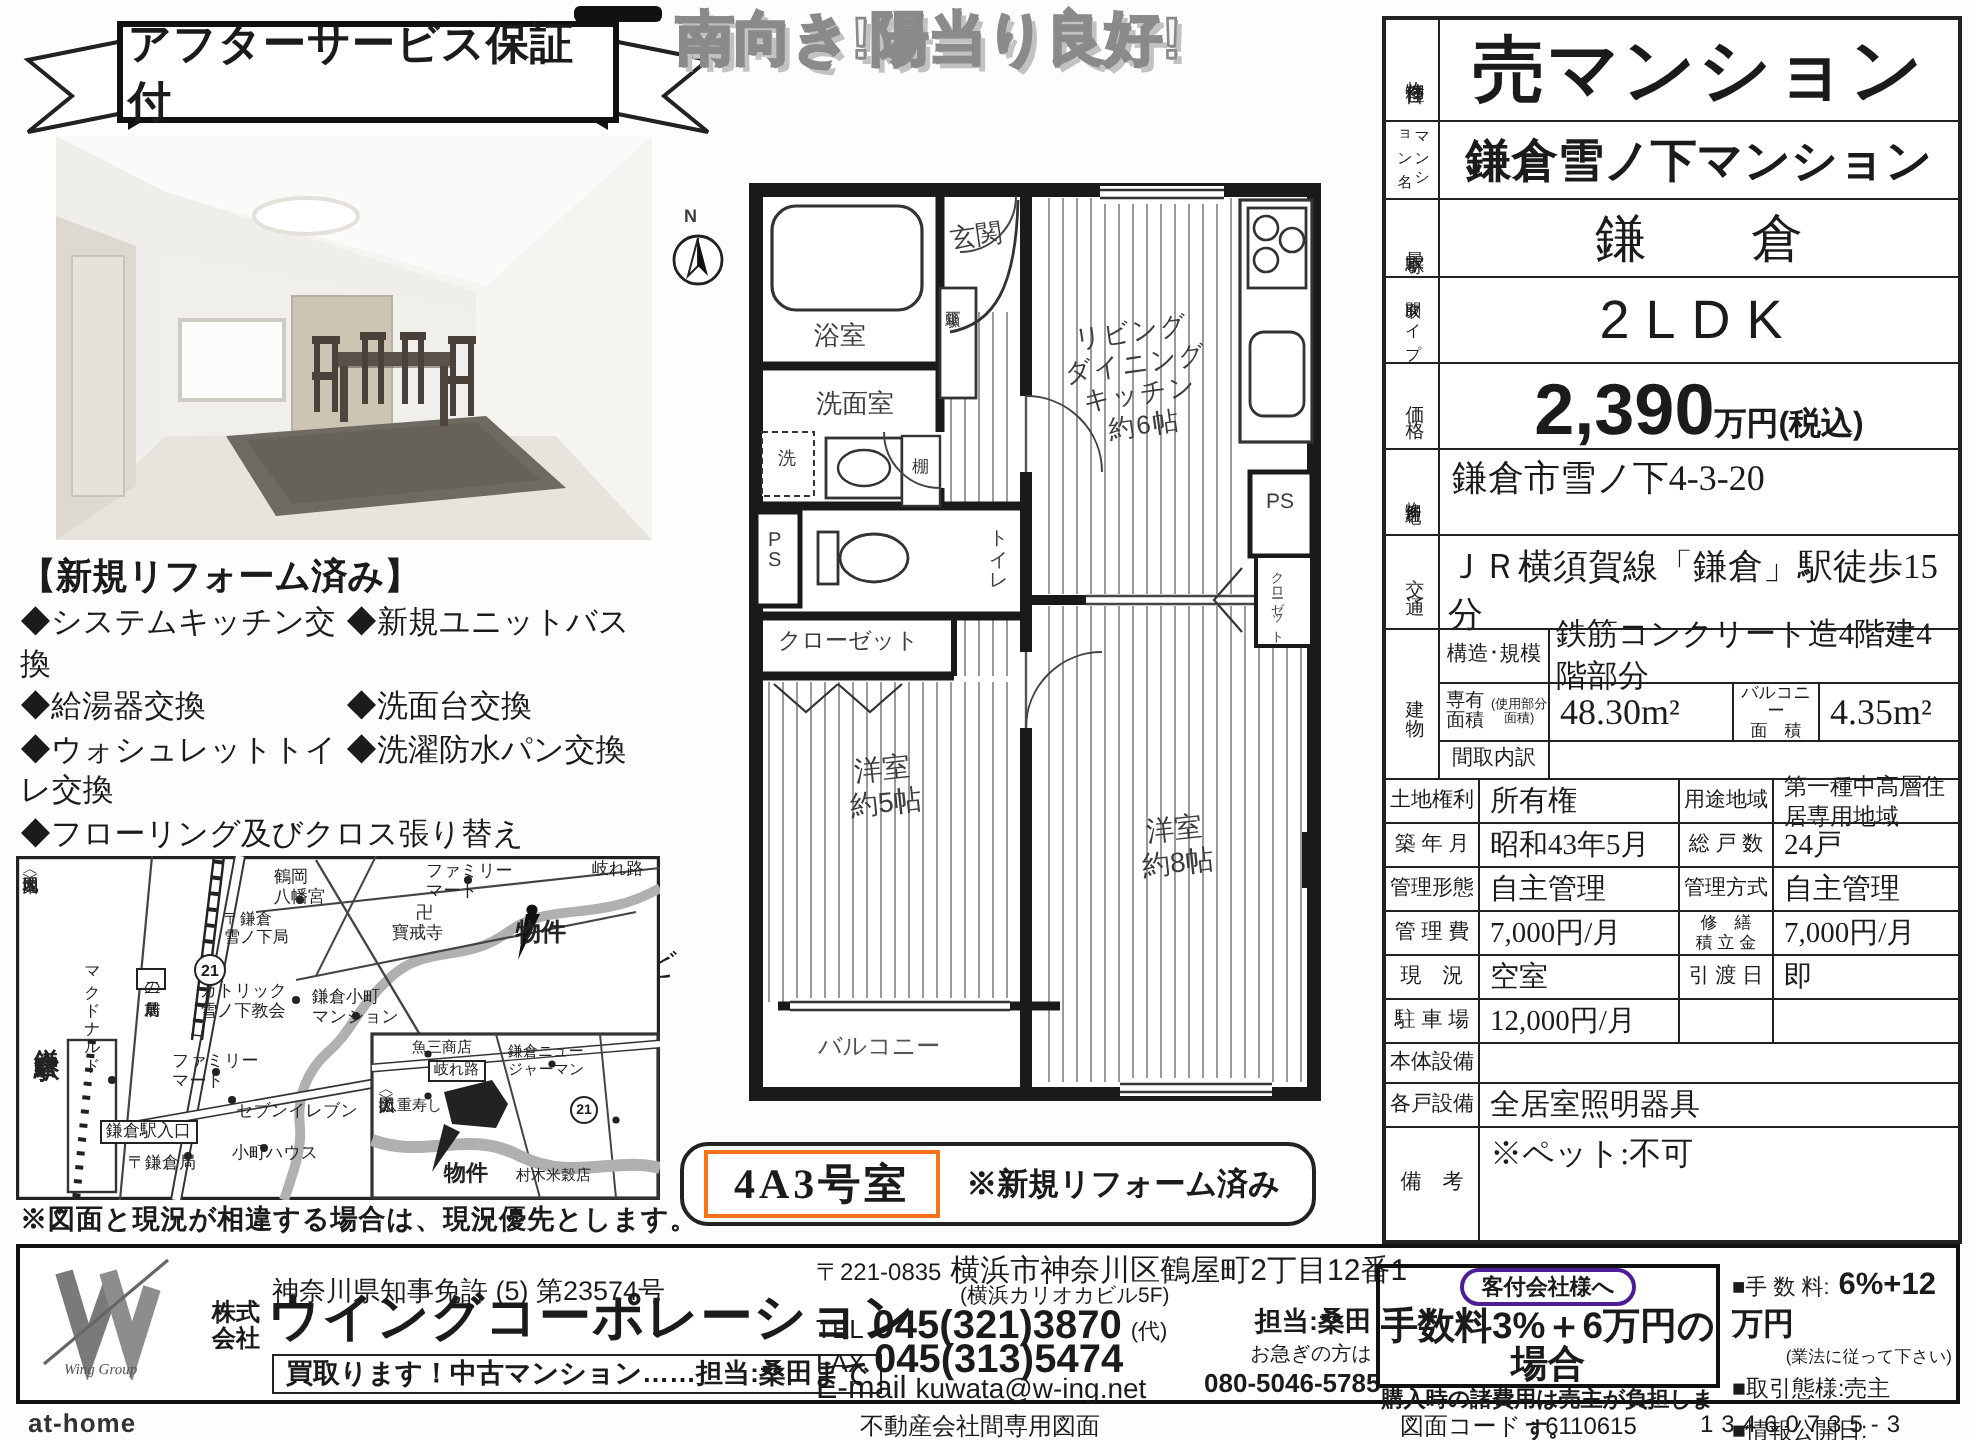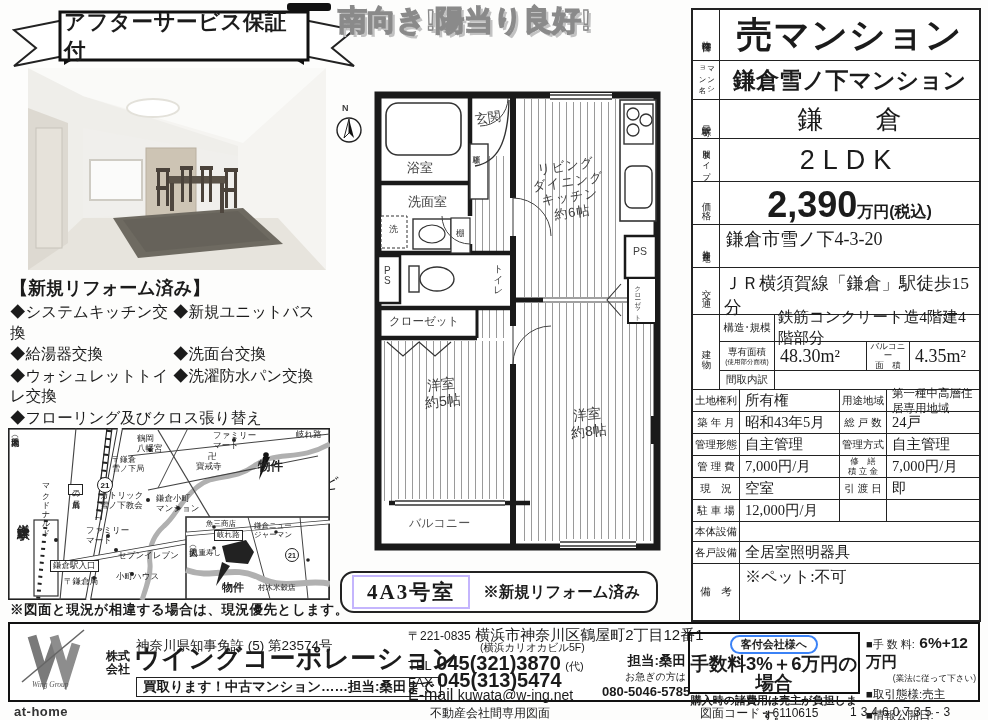--- a/index.html
+++ b/index.html
@@ -300,21 +300,21 @@
   <div class="flbl stack" style="left:308px;top:160px;width:14px;font-size:10.5px;">PS</div>
   <div class="flbl v" style="left:309px;top:195px;font-size:6.5px;letter-spacing:0;">クローゼット</div>
   <div class="flbl pre" style="left:82px;top:290px;width:70px;text-align:center;font-size:14px;transform:rotate(-6deg);">洋室
 約5帖</div>
   <div class="flbl pre" style="left:228px;top:320px;width:70px;text-align:center;font-size:14px;transform:rotate(-6deg);">洋室
 約8帖</div>
   <div class="flbl" style="left:84px;top:430px;font-size:12px;color:#555;">バルコニー</div>
 </div>
 
 <div class="abs" style="left:340px;top:571px;width:318px;height:42px;border:2px solid #222;border-radius:14px;display:flex;align-items:center;padding:0 10px;box-sizing:border-box;background:#fff;">
-  <span class="serif" style="border:2px solid #c4b5fd;padding:1px 13px;font-size:21px;font-weight:bold;letter-spacing:2px;">4A3号室</span>
+  <span class="serif" style="border:2px solid #f97316;padding:1px 13px;font-size:21px;font-weight:bold;letter-spacing:2px;">4A3号室</span>
   <span class="serif" style="margin-left:13px;font-size:15.5px;font-weight:bold;">※新規リフォーム済み</span>
 </div>
 
 <div id="spec" class="abs" style="left:691px;top:8px;width:290px;box-sizing:border-box;">
   <div class="srow" style="height:50px;">
     <div class="shead v">物件種目</div>
     <div class="sval ctr" style="font-size:36px;font-weight:900;letter-spacing:1px;">売マンション</div>
   </div>
   <div class="srow" style="height:38px;">
     <div class="shead v" style="font-size:7.5px;">マンション名</div>
@@ -344,21 +344,21 @@
     <div class="sval serif" style="align-items:flex-start;padding:3px 0 0 4px;font-size:17.5px;">ＪＲ横須賀線「鎌倉」駅徒歩15分</div>
   </div>
   <div class="srow" style="height:74px;">
     <div class="shead v" style="letter-spacing:10px;">建物</div>
     <div style="flex:1;display:flex;flex-direction:column;">
       <div style="display:flex;height:26px;border-bottom:1px solid #222;">
         <div class="plbl" style="width:54px;min-width:54px;">構造･規模</div>
         <div class="pval serif" style="flex:1;font-size:15.5px;padding-left:3px;">鉄筋コンクリート造4階建4階部分</div>
       </div>
       <div style="display:flex;height:28px;border-bottom:1px solid #222;">
-        <div class="plbl" style="width:54px;min-width:54px;flex-direction:column;">
+        <div class="plbl" style="width:54px;min-width:54px;">
           <span style="font-size:9.5px;">専有面積</span>
           <span style="font-size:6.5px;">(使用部分面積)</span>
         </div>
         <div class="pval serif" style="width:86px;font-size:18px;">48.30m²</div>
         <div class="plbl pre" style="width:42px;min-width:42px;border-left:1px solid #222;font-size:8.5px;">バルコニー
 面　積</div>
         <div class="pval serif" style="flex:1;font-size:18px;">4.35m²</div>
       </div>
       <div style="display:flex;flex:1;">
         <div class="plbl" style="width:54px;min-width:54px;">間取内訳</div>
@@ -449,21 +449,21 @@
     <span style="font-size:16px;text-align:right;">E-mail</span>
     <span style="font-size:14px;">kuwata@w-ing.net</span>
   </div>
   <div class="abs" style="left:596px;top:28px;width:80px;text-align:right;">
     <div style="font-size:13.5px;font-weight:bold;">担当:桑田</div>
     <div style="font-size:10px;">お急ぎの方は</div>
   </div>
   <div class="abs" style="left:592px;top:60px;font-size:13px;font-weight:bold;">080-5046-5785</div>
 
   <div class="abs" style="left:678px;top:8px;width:172px;height:62px;border:2px solid #111;box-sizing:border-box;text-align:center;">
-    <div style="display:inline-block;margin-top:-9px;background:#fff;border:2px solid #3b82f6;border-radius:10px;padding:0 9px;font-size:11px;font-weight:bold;">客付会社様へ</div>
+    <div style="display:inline-block;margin-top:-9px;background:#fff;border:2px solid #4c1d95;border-radius:10px;padding:0 9px;font-size:11px;font-weight:bold;">客付会社様へ</div>
     <div style="font-size:18.5px;font-weight:900;line-height:1.05;">手数料3%＋6万円の場合</div>
     <div style="font-size:11px;font-weight:bold;">購入時の諸費用は売主が負担します。</div>
     
   </div>
 
   <div class="abs" style="left:856px;top:10px;width:110px;">
     <div>
       <span style="font-size:11px;">■手 数 料:</span>
       <span style="font-size:15.5px;font-weight:900;">6%+12万円</span>
     </div>

